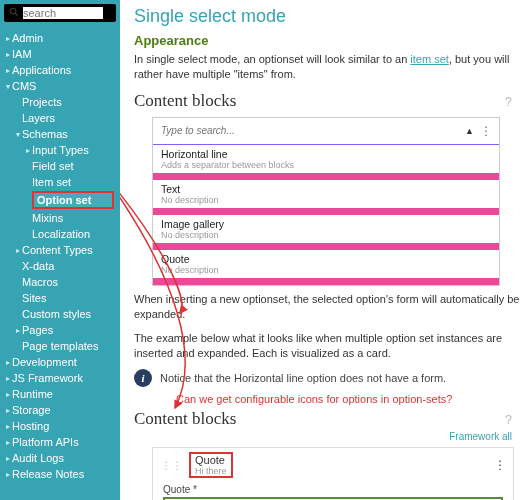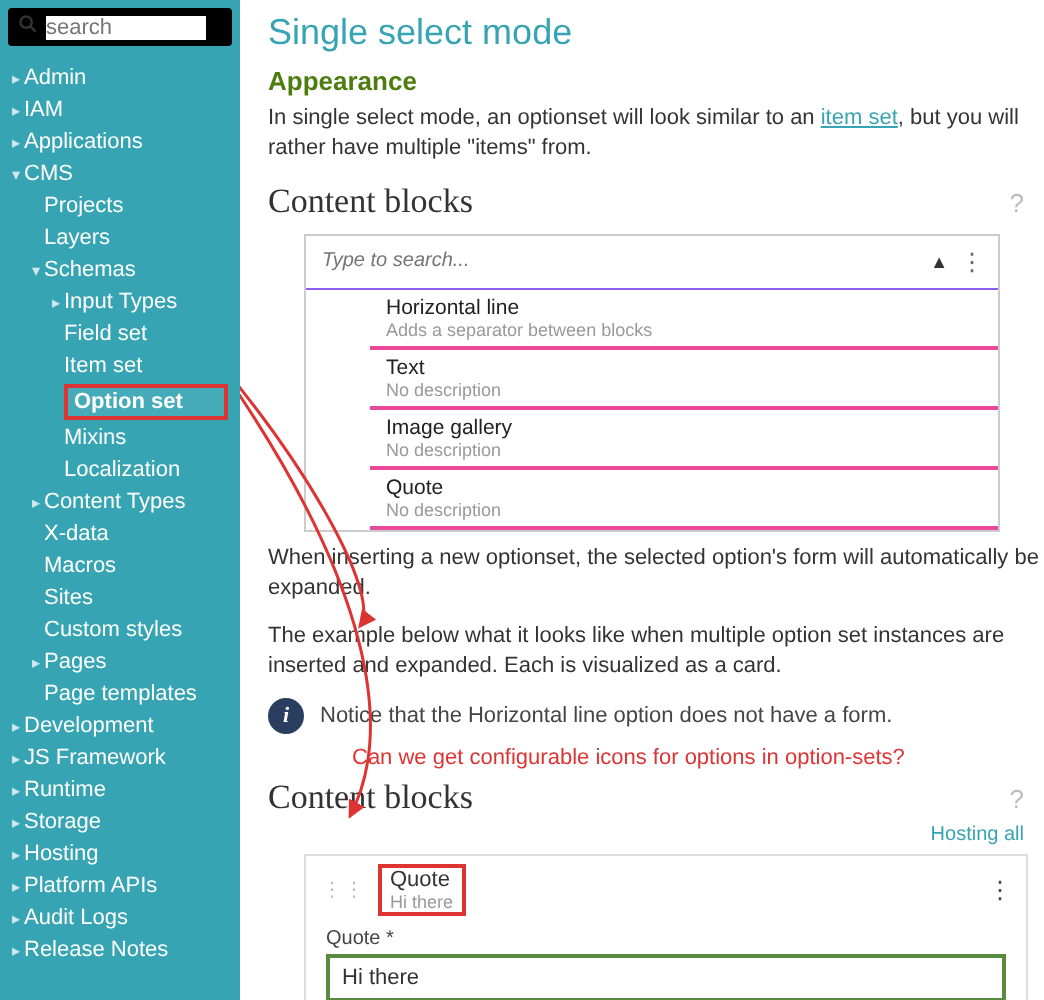--- a/index.html
+++ b/index.html
@@ -31,21 +31,21 @@
   .cb-header { display: flex; align-items: baseline; justify-content: space-between; padding-right: 10px; }
   .cb-title { font-size: 17px; font-weight: 400; color: #333; font-family: Georgia, serif; }
   .help { color: #bbb; font-size: 13px; }
   .collapse-all { color: #37a4b3; font-size: 10px; margin-left: auto; }
   
   .dropdown { border: 1px solid #ccc; margin: 6px 22px 6px 18px; font-size: 11px; }
   .dd-head { display: flex; align-items: center; padding: 6px 8px; border-bottom: 1px solid #8b5cf6; }
   .dd-head input { border: none; outline: none; font-size: 10px; color: #999; flex: 1; font-style: italic; }
   .dd-head .tri { font-size: 9px; color: #333; margin-right: 6px; }
   .dd-head .more { font-size: 12px; color: #666; letter-spacing: -1px; }
-  .dd-opt { padding: 3px 8px; border-bottom: 2px solid #ec4899; margin-left: 32px; }
+  .dd-opt { padding: 3px 8px; border-bottom: 7px solid #ec4899; }
   .dd-opt .t { font-size: 10.5px; color: #222; }
   .dd-opt .d { font-size: 9px; color: #999; }
   
   .info-row { display: flex; align-items: center; gap: 8px; margin: 6px 0; }
   .info-ico { width: 18px; height: 18px; border-radius: 50%; background: #2a3f5f; color: #fff; font-style: italic; font-weight: bold; font-family: Georgia, serif; font-size: 11px; display: flex; align-items: center; justify-content: center; }
   .info-txt { font-size: 11px; color: #444; }
   
   .annot { color: #d33; font-size: 11px; margin: 2px 0 4px 42px; }
   
   .card-block { border: 1px solid #ddd; margin: 4px 8px 0 18px; background: #fff; }
@@ -236,21 +236,21 @@
       <div class="info-ico">i</div>
       <div class="info-txt">Notice that the Horizontal line option does not have a form.</div>
     </div>
 
     <div class="annot">Can we get configurable icons for options in option-sets?</div>
 
     <div class="cb-header">
       <span class="cb-title">Content blocks</span>
       <span class="help">?</span>
     </div>
-    <div style="text-align:right;padding-right:10px;"><span class="collapse-all">Hosting all</span></div>
+    <div style="text-align:right;padding-right:10px;"><span class="collapse-all">Framework all</span></div>
 
     <div class="card-block">
       <div class="card-head">
         <span class="grip">⋮⋮</span>
         <span class="card-head-box">
           <div class="card-head-title">Quote</div>
           <div class="card-head-sub">Hi there</div>
         </span>
         <span class="card-more">⋮</span>
       </div>

